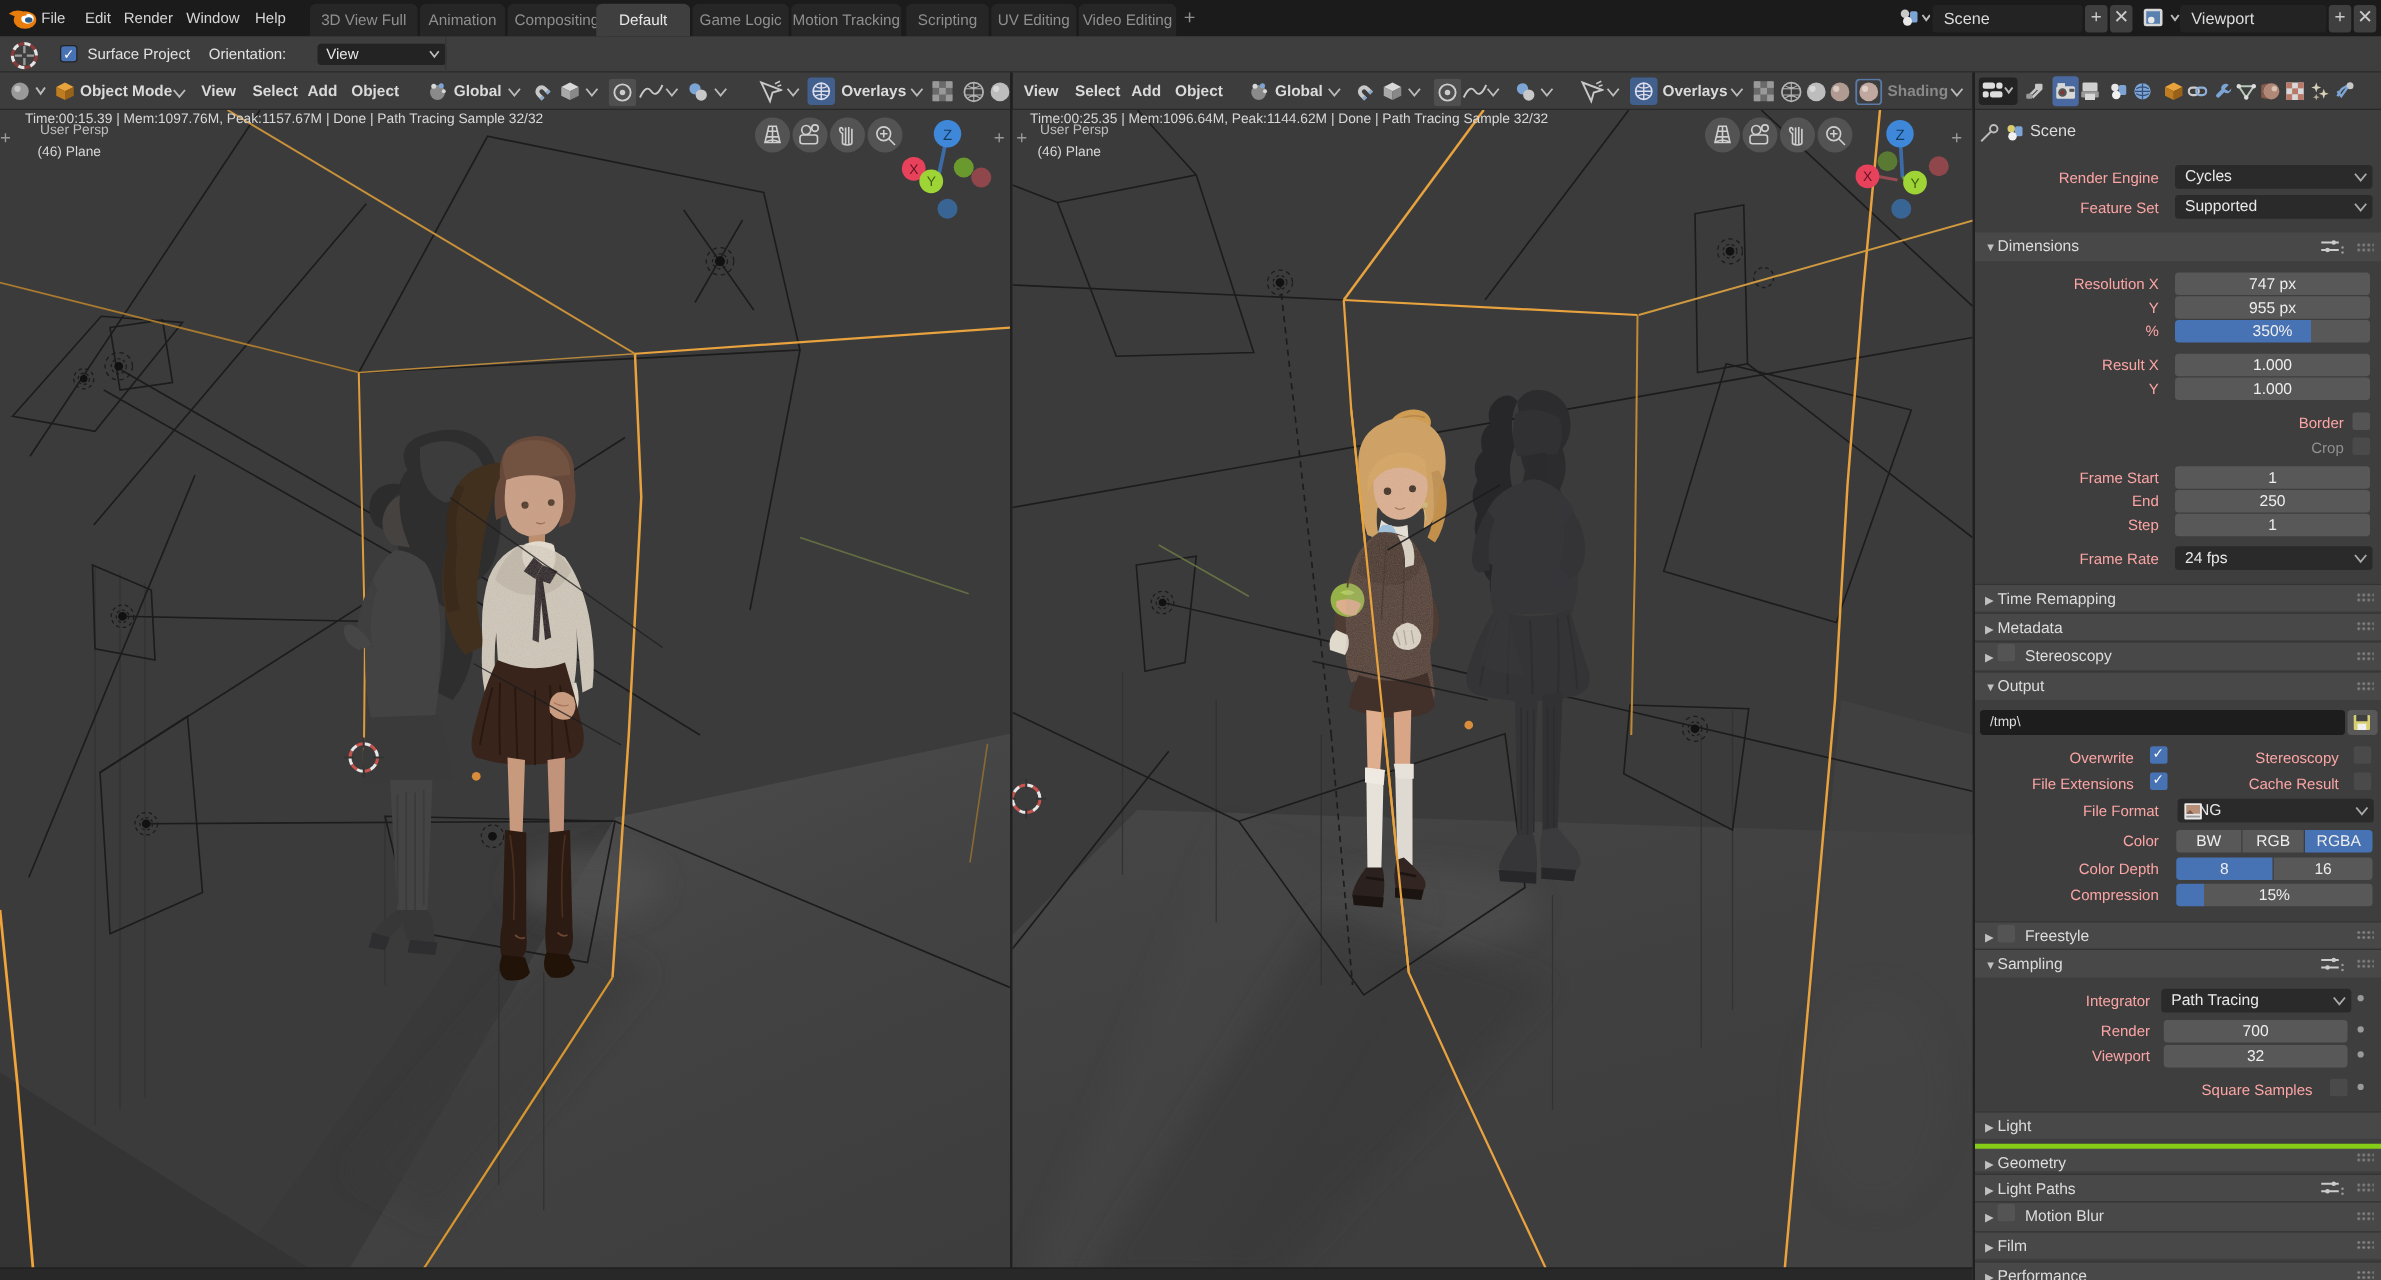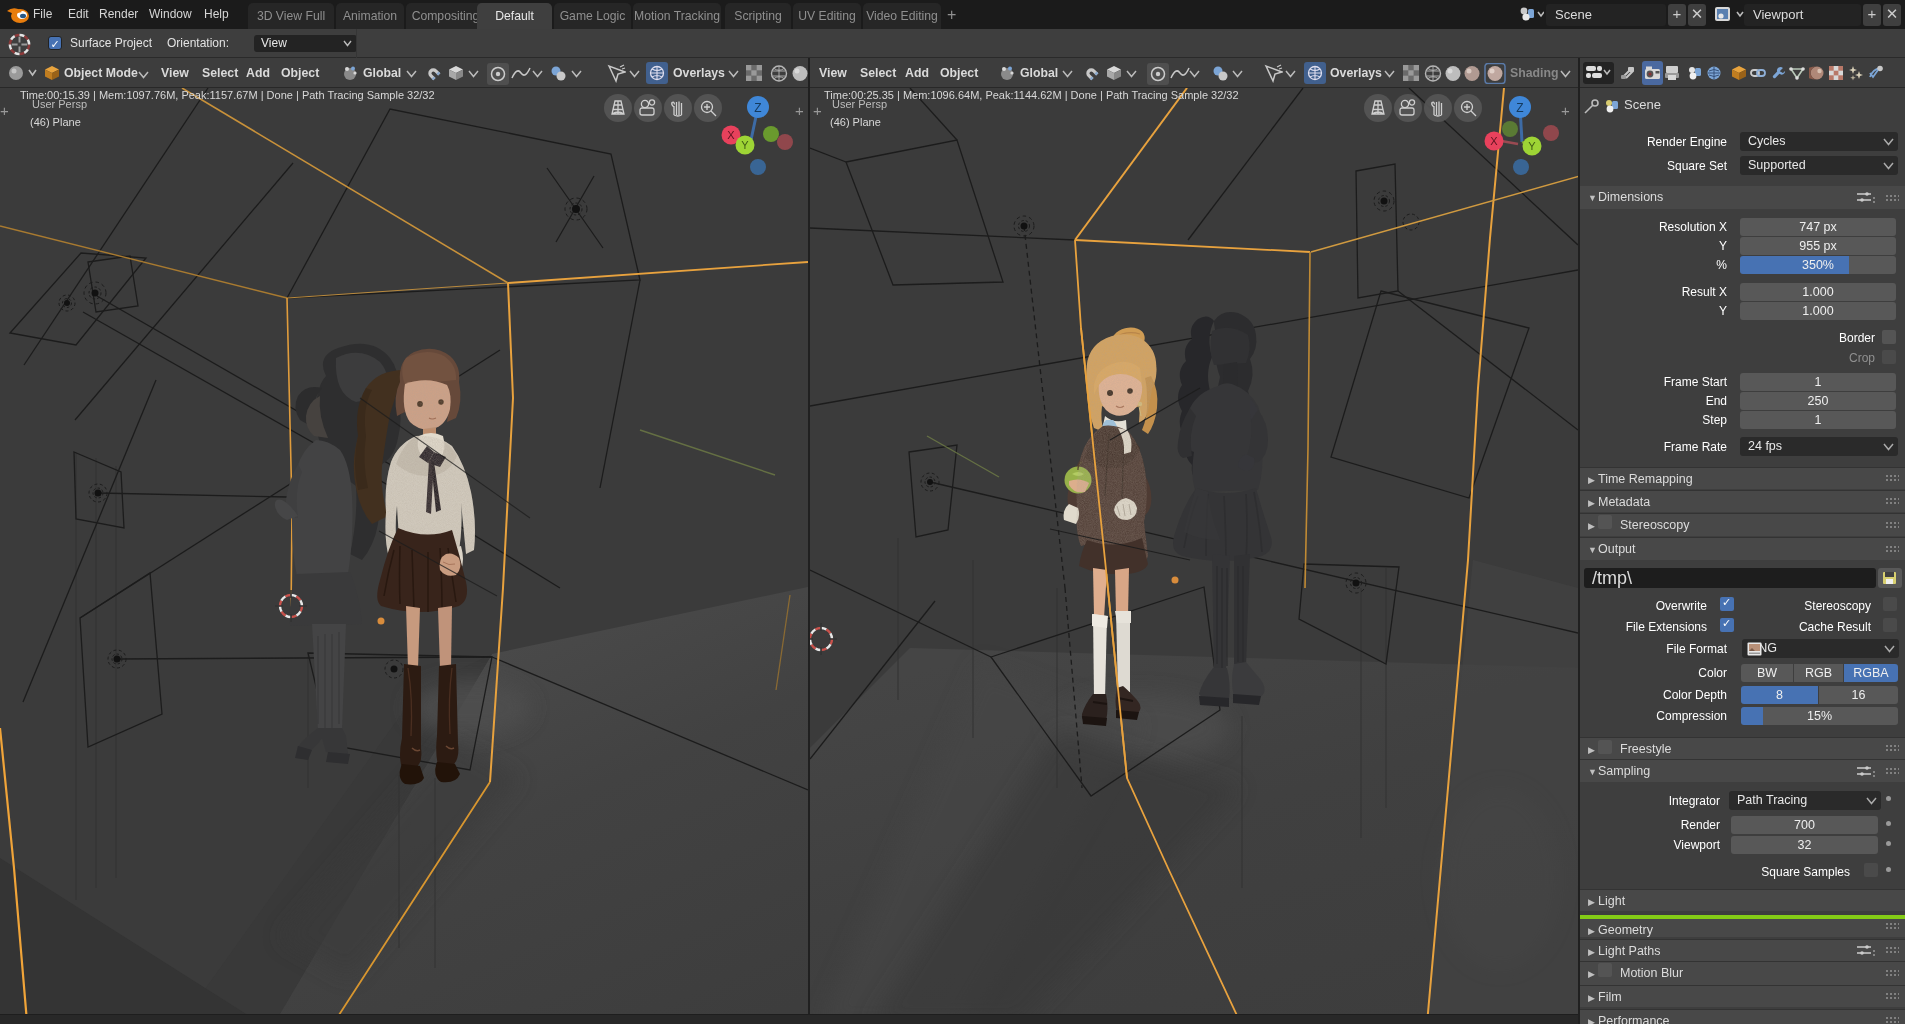--- a/index.html
+++ b/index.html
@@ -30,21 +30,21 @@
 
   
   #vpL { position:absolute; left:0; top:88px; width:808px; height:936px; background:#3b3b3b; }
   #vpR { position:absolute; left:810px; top:88px; width:768px; height:936px; background:#3b3b3b; }
   .vsep { position:absolute; top:58px; background:#202020; }
   .otext { position:absolute; color:#d8d8d8; font-size:11px; white-space:nowrap; }
 
   
   #props { position:absolute; left:1580px; top:88px; width:325px; height:936px; background:#3e3e3e; overflow:hidden; }
   #propshdr { position:absolute; left:1580px; top:58px; width:325px; height:30px; background:#3d3d3d; border-bottom:1px solid #282828; }
-  .plabel { position:absolute; color:#ffffff; font-size:12px; height:18px; line-height:18px; text-align:right; white-space:nowrap; }
+  .plabel { position:absolute; color:#fca5a5; font-size:12px; height:18px; line-height:18px; text-align:right; white-space:nowrap; }
   .pfield { position:absolute; background:#585858; border-radius:3px; color:#eee; font-size:12.5px;
             height:18px; line-height:18px; text-align:center; }
   .pdrop  { position:absolute; background:#2a2a2a; border-radius:3px; color:#e8e8e8; font-size:12.5px;
             height:19px; line-height:19px; padding-left:8px; }
   .chev { position:absolute; color:#b0b0b0; font-size:10px; }
   .shdr { position:absolute; left:0; width:325px; background:#484848; color:#dcdcdc; font-size:12.5px; }
   .sarr { display:inline-block; width:18px; color:#c0c0c0; font-size:9px; }
   .cbox { position:absolute; width:14px; height:14px; background:#545454; border-radius:2px; }
   .cbox.on { background:#4772b3; }
   .cbox.on::after { content:"✓"; position:absolute; left:2px; top:-1px; color:#fff; font-size:11px; }
@@ -859,21 +859,21 @@
       <rect x="8" y="3" width="6" height="8" rx="1.5" fill="#7ca5d6"></rect>
       <circle cx="6" cy="11" r="3.4" fill="#f0f0f0"></circle>
     </svg>
     <div class="abs" style="left:44px;top:9px;color:#dcdcdc;font-size:13px">Scene</div>
 
     <div class="plabel" style="left:0;top:45px;width:147px">Render Engine</div>
     <div class="pdrop" style="left:160px;top:44px;width:158px">Cycles</div>
     <svg class="chev" style="left:303px;top:50px" width="11" height="8" viewBox="0 0 11 8">
         <path d="M1 1 l4.5 5.5 L10 1" fill="none" stroke="#aaa" stroke-width="1.5"></path>
       </svg>
-    <div class="plabel" style="left:0;top:69px;width:147px">Square Set</div>
+    <div class="plabel" style="left:0;top:69px;width:147px">Feature Set</div>
     <div class="pdrop" style="left:160px;top:68px;width:158px">Supported</div>
     <svg class="chev" style="left:303px;top:74px" width="11" height="8" viewBox="0 0 11 8">
         <path d="M1 1 l4.5 5.5 L10 1" fill="none" stroke="#aaa" stroke-width="1.5"></path>
       </svg>
 
     <div class="shdr" style="top:98px;height:23px;line-height:23px"><span class="sarr" style="padding-left:8px">▼</span>Dimensions</div>
     <svg class="abs" style="left:276px;top:103px" width="20" height="13" viewBox="0 0 20 13">
       <path d="M1 3 H15 M1 9 H15" stroke="#ccc" stroke-width="1.5"></path>
       <circle cx="11" cy="3" r="1.8" fill="#ccc"></circle>
         <circle cx="6" cy="9" r="1.8" fill="#ccc"></circle>
@@ -910,21 +910,21 @@
 
     <div class="shdr" style="top:379px;height:22px;line-height:22px;border-top:1px solid #333"><span class="sarr" style="padding-left:8px">▶</span>Time Remapping</div>
     <div class="grip" style="top:386px;width:14px;height:8px;background-image:radial-gradient(#818181 1px, transparent 1.2px);background-size:4px 4px"></div>
     <div class="shdr" style="top:402px;height:22px;line-height:22px;border-top:1px solid #333"><span class="sarr" style="padding-left:8px">▶</span>Metadata</div>
     <div class="grip" style="top:409px;width:14px;height:8px;background-image:radial-gradient(#818181 1px, transparent 1.2px);background-size:4px 4px"></div>
     <div class="shdr" style="top:425px;height:23px;line-height:23px;border-top:1px solid #333"><span class="sarr" style="padding-left:8px">▶</span><span style="display:inline-block;width:22px;vertical-align:middle"><span style="display:inline-block;width:14px;height:14px;background:#545454;border-radius:2px;margin-top:0px"></span></span>Stereoscopy</div>
     <div class="grip" style="top:433px;width:14px;height:8px;background-image:radial-gradient(#818181 1px, transparent 1.2px);background-size:4px 4px"></div>
     <div class="shdr" style="top:449px;height:23px;line-height:23px;border-top:1px solid #333"><span class="sarr" style="padding-left:8px">▼</span>Output</div>
     <div class="grip" style="top:457px;width:14px;height:8px;background-image:radial-gradient(#818181 1px, transparent 1.2px);background-size:4px 4px"></div>
 
-    <div class="abs" style="left:4px;top:480px;width:292px;height:20px;background:#1d1d1d;border-radius:3px;color:#ddd;font-size:18px;line-height:20px;padding-left:8px">/tmp\</div>
+    <div class="abs" style="left:4px;top:480px;width:292px;height:20px;background:#1d1d1d;border-radius:3px;color:#ddd;font-size:11px;line-height:20px;padding-left:8px">/tmp\</div>
     <div class="abs" style="left:298px;top:480px;width:24px;height:20px;background:#585858;border-radius:3px">
       <svg class="abs" style="left:4px;top:3px" width="16" height="14" viewBox="0 0 16 14">
         <rect x="1" y="1" width="13" height="12" rx="1" fill="#d8d070"></rect>
         <rect x="3" y="1" width="9" height="5" fill="#404040"></rect>
         <rect x="4" y="8" width="7" height="5" fill="#f0f0f0"></rect>
       </svg>
     </div>
     <div class="plabel" style="left:0;top:509px;width:127px">Overwrite</div>
     <div class="cbox on" style="left:140px;top:509px"></div>
     <div class="plabel" style="left:144px;top:509px;width:147px">Stereoscopy</div>

